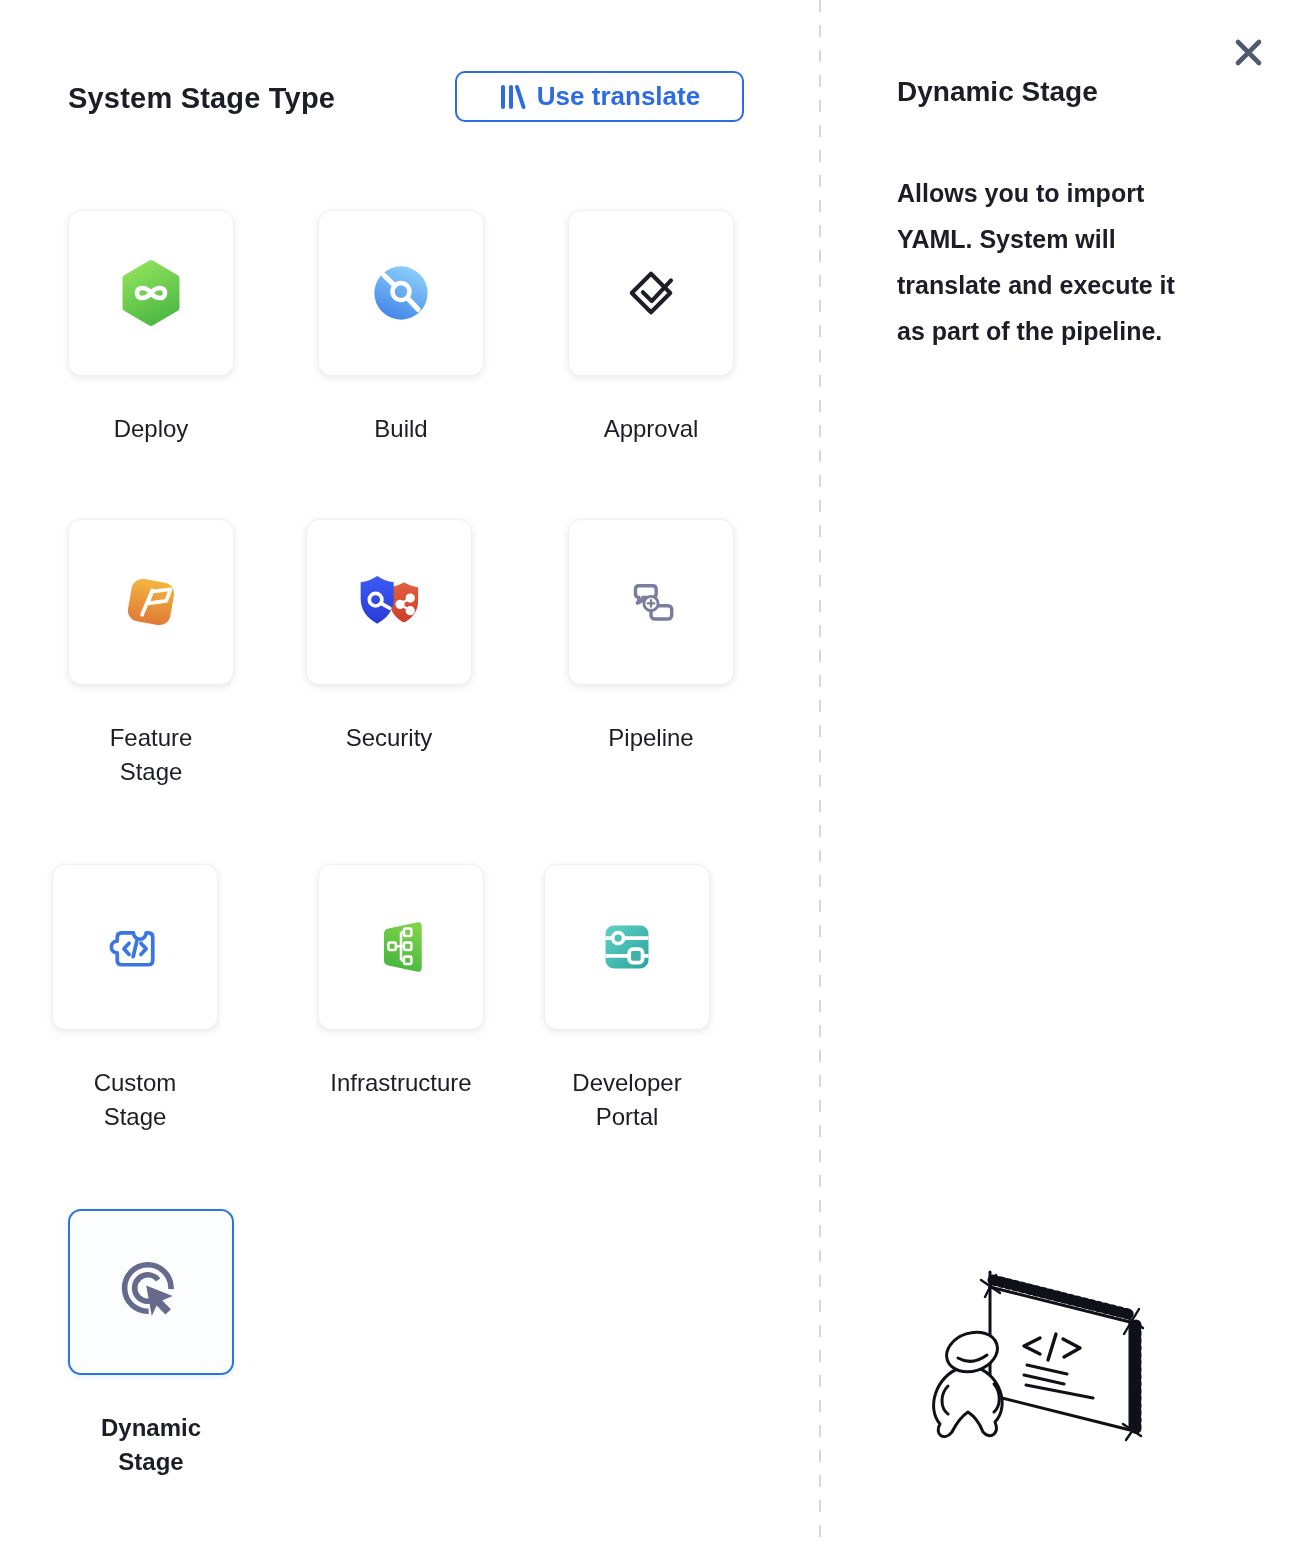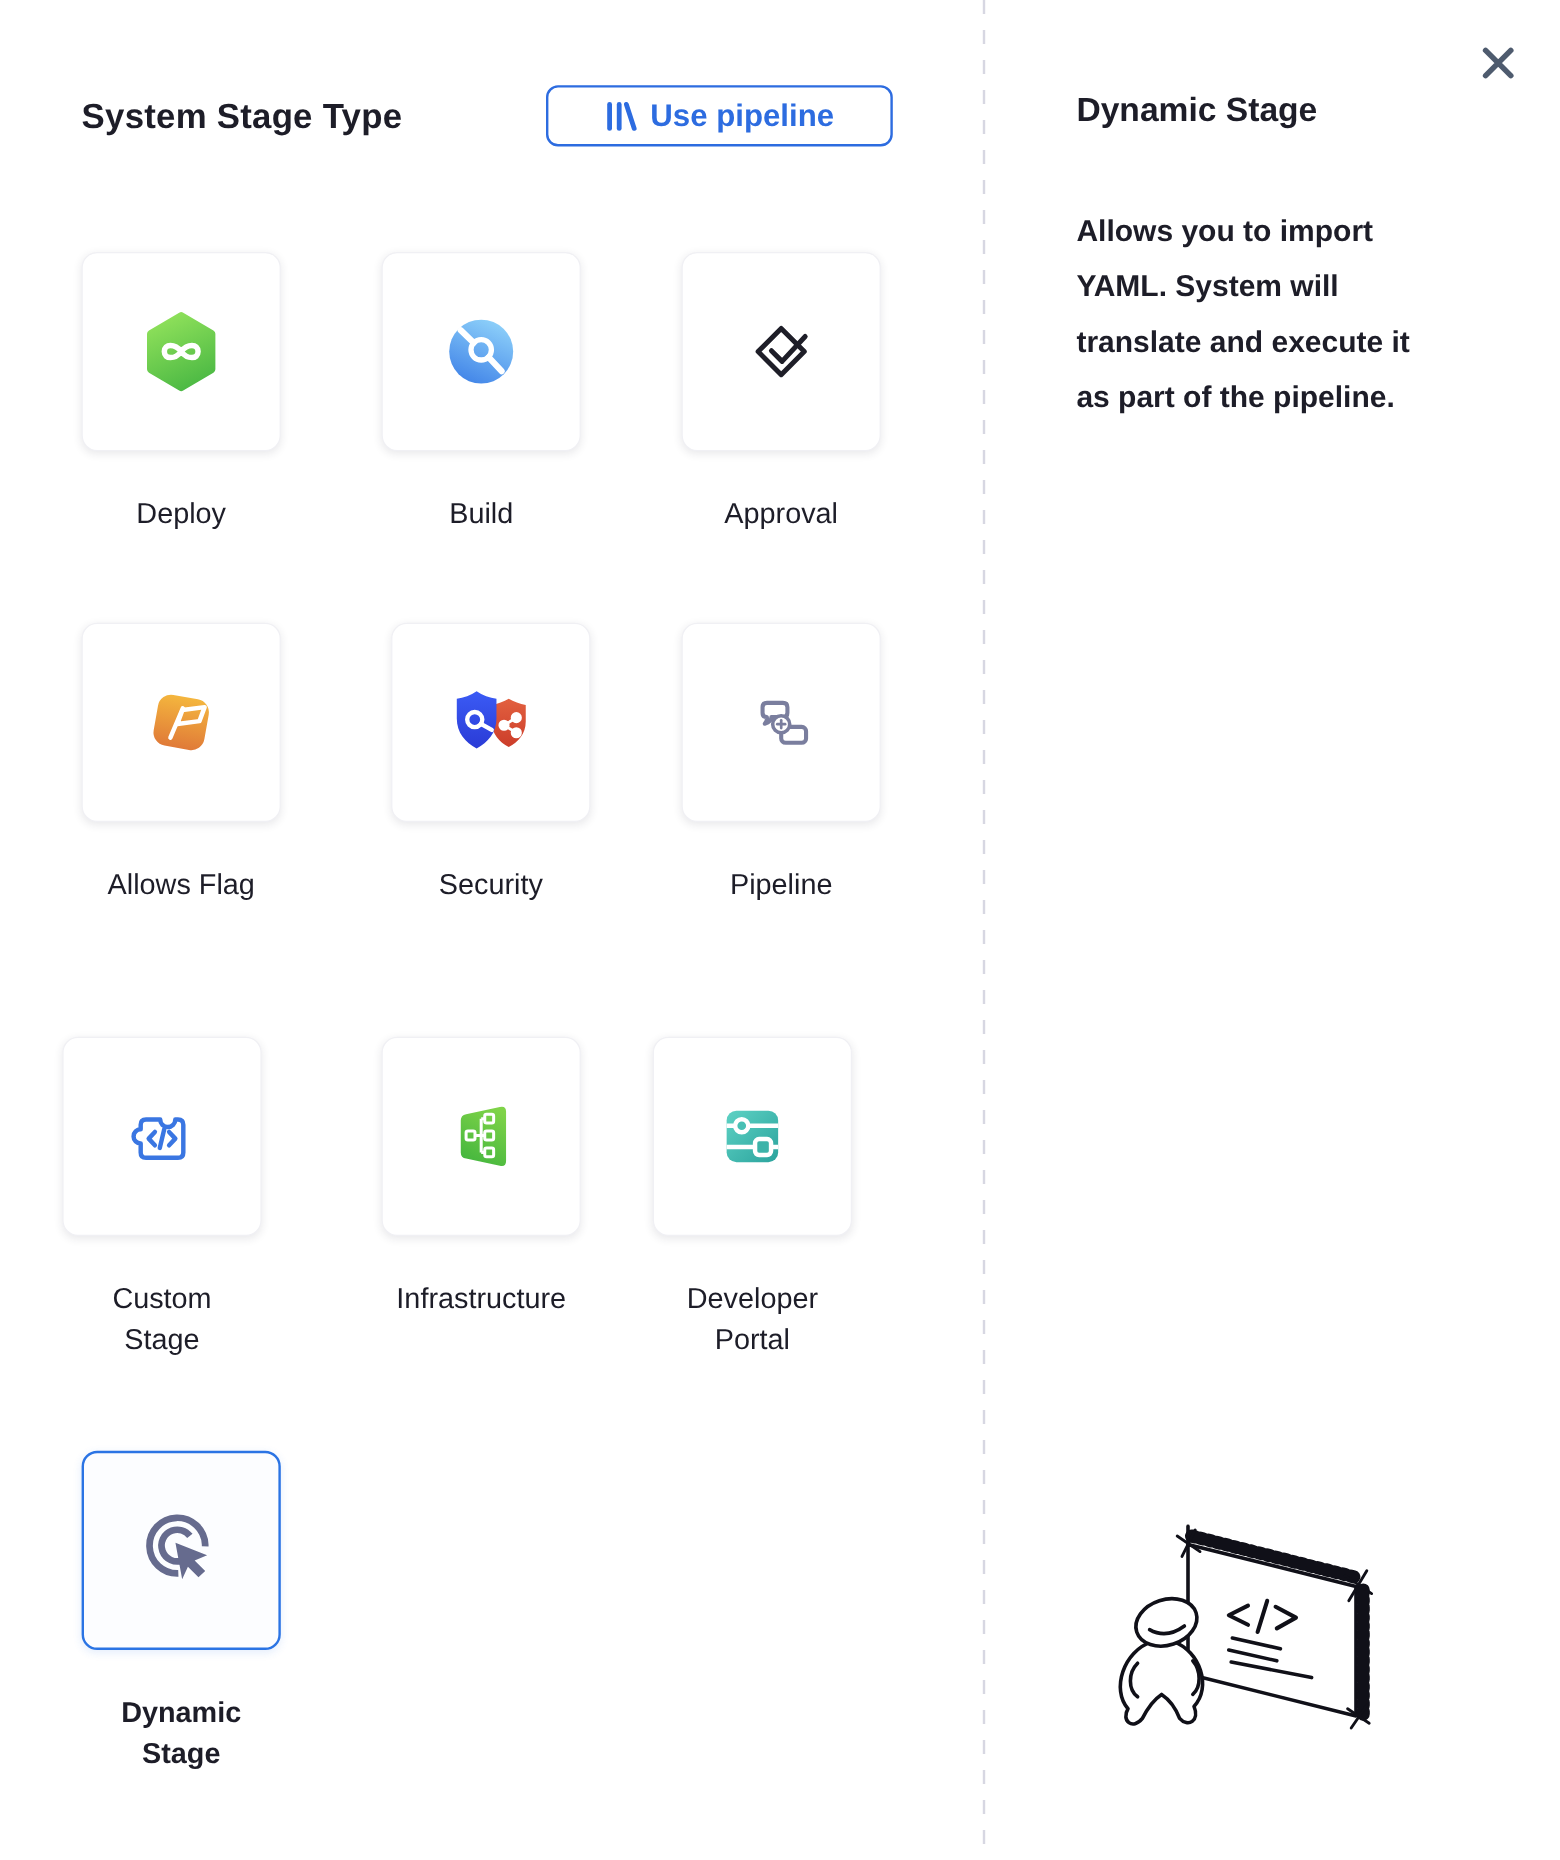--- a/index.html
+++ b/index.html
@@ -53,21 +53,21 @@
   <button class="use-template">
     <span>
       <svg width="27" height="28" viewBox="0 0 27 28">
         <g stroke="#2d6ce0" stroke-width="4" stroke-linecap="round" fill="none">
           <line x1="4" y1="4" x2="4" y2="24"></line>
           <line x1="12" y1="4" x2="12" y2="24"></line>
           <line x1="18" y1="4" x2="24.5" y2="24"></line>
         </g>
       </svg>
     </span>
-    <span>Use pipeline</span>
+    <span>Use translate</span>
   </button>
 
   <div class="stage-unit" style="left:68px;top:210px">
     <div class="stage-card">
       <span>
         <svg width="74" height="74" viewBox="0 0 100 100">
           <defs>
               <linearGradient id="gDeploy" x1="0.3" y1="0" x2="0.7" y2="1">
             <stop offset="0" stop-color="#8ee05a"></stop>
                 <stop offset="1" stop-color="#4cb944"></stop>
@@ -126,24 +126,24 @@
               </linearGradient>
             </defs>
           <g transform="rotate(10 50 50)">
             <rect x="21" y="21" width="58" height="58" rx="15" fill="url(#gFlag)"></rect>
             <path d="M41,69 L49,34" stroke="#fff" stroke-width="5" stroke-linecap="round" fill="none"></path>
             <path d="M49,36 L73,28.5 L70,45 L46,52.5 Z" fill="none" stroke="#fff" stroke-width="5" stroke-linejoin="round"></path>
           </g>
         </svg>
       </span>
     </div>
-    <div class="stage-label">Allows Flag</div>
-  </div>
-
-  <div class="stage-unit" style="left:326px;top:519px">
+    <div class="stage-label">Feature Stage</div>
+  </div>
+
+  <div class="stage-unit" style="left:306px;top:519px">
     <div class="stage-card">
       <span>
         <svg width="80" height="74" viewBox="0 0 100 94">
           <defs>
             <linearGradient id="gShR" x1="0.5" y1="0" x2="0.5" y2="1">
               <stop offset="0" stop-color="#e2603f"></stop>
                 <stop offset="1" stop-color="#cc3d2a"></stop>
               </linearGradient>
             <linearGradient id="gShB" x1="0.5" y1="0" x2="0.5" y2="1">
               <stop offset="0" stop-color="#3b5bf5"></stop>

